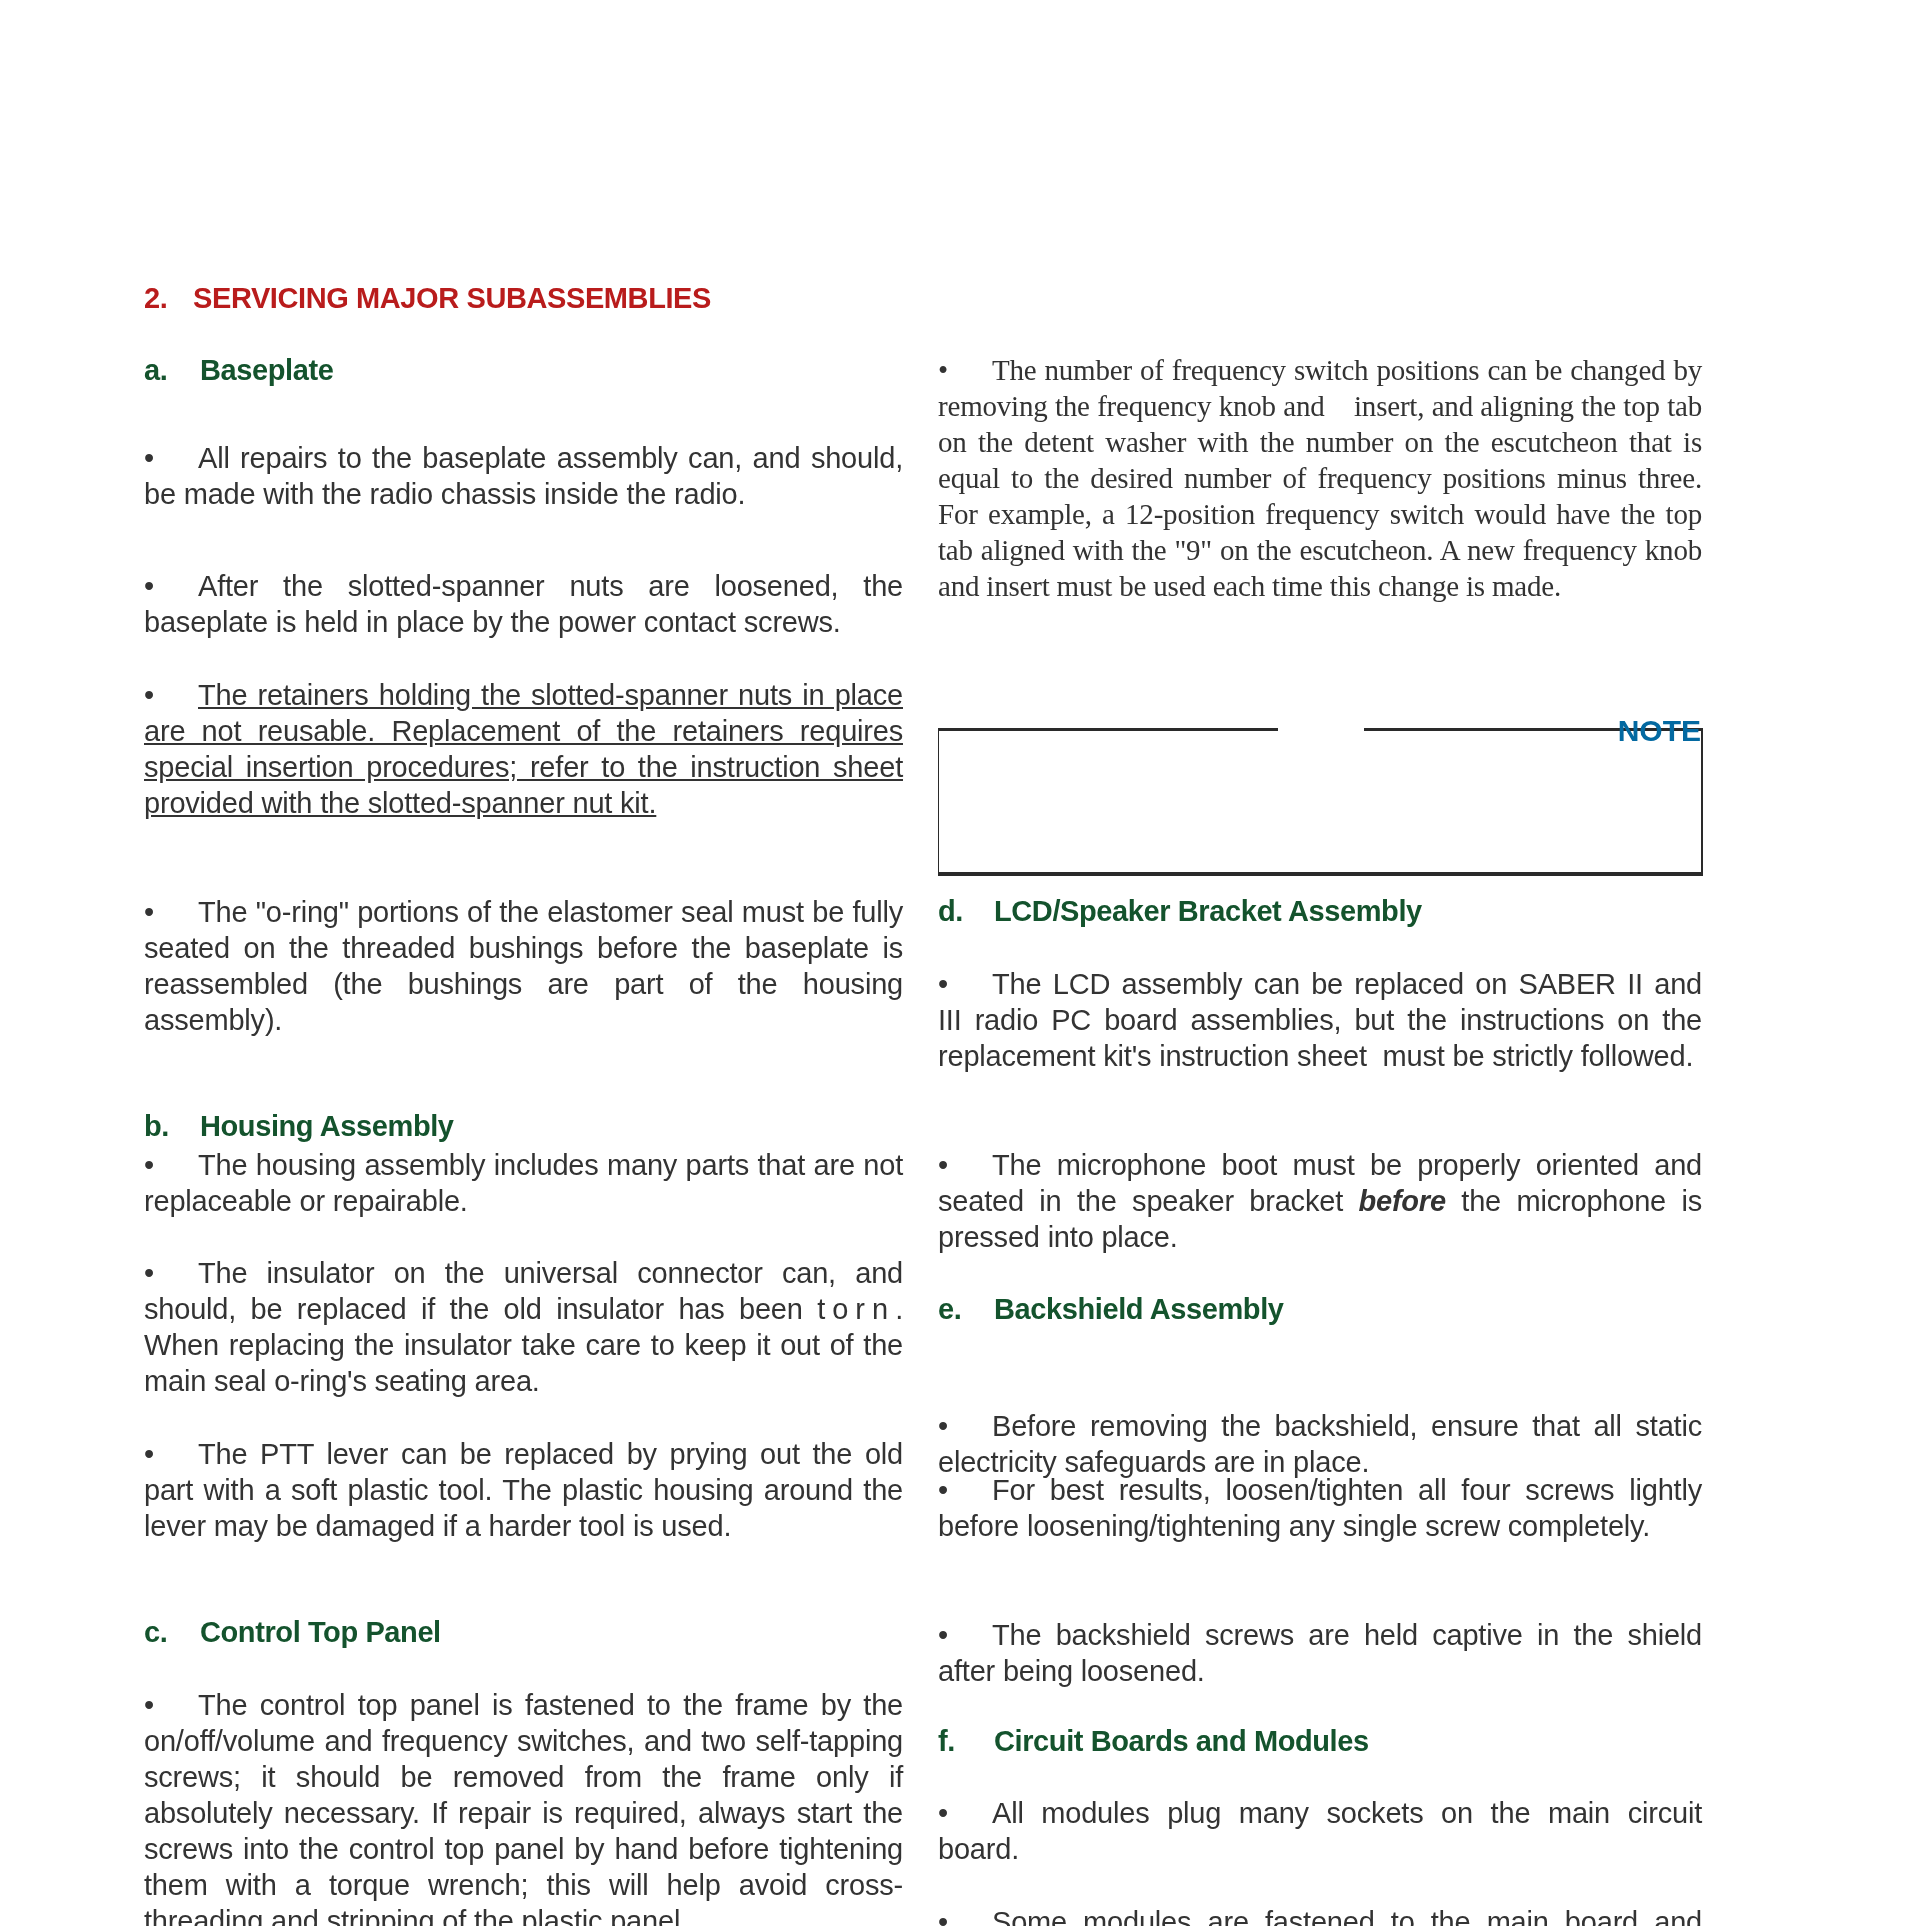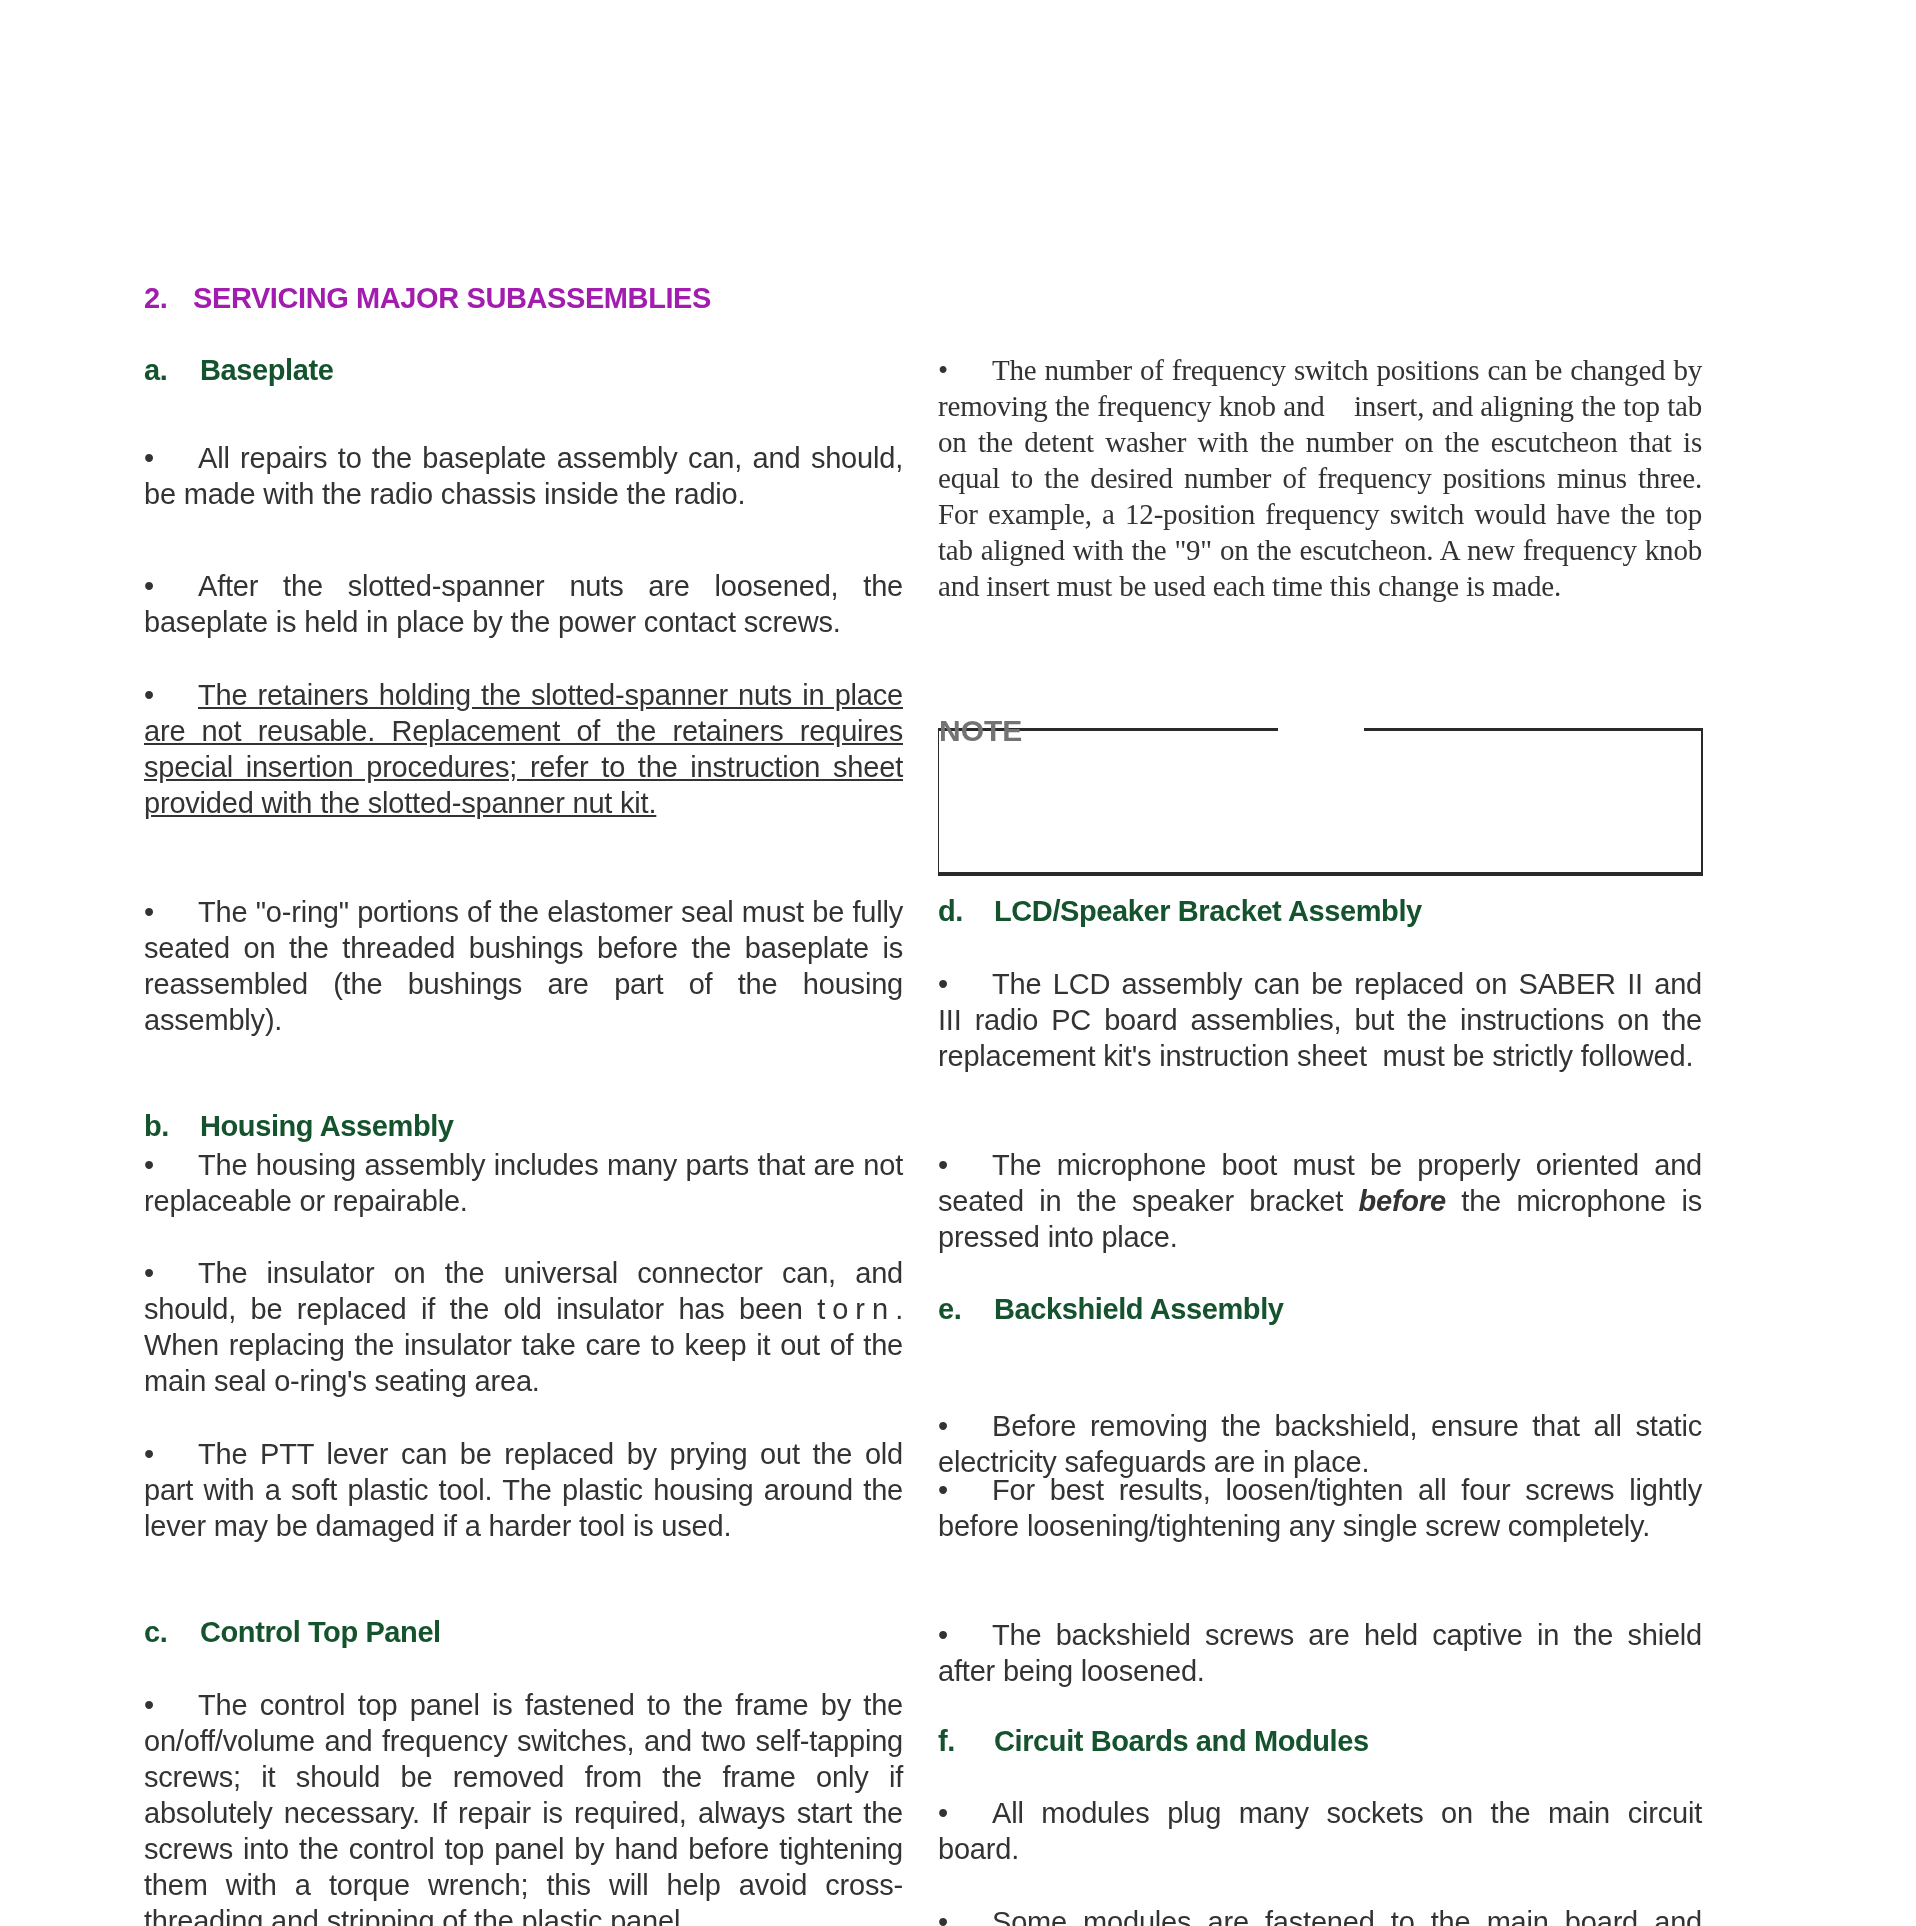--- a/index.html
+++ b/index.html
@@ -3,35 +3,35 @@
 <meta charset="utf-8">
 <style>
   html, body { margin: 0; padding: 0; background: #ffffff; }
   body { width: 1917px; height: 2542px; position: relative; overflow: hidden;
          font-family: "Liberation Sans", sans-serif; color: #2e2e2e; }
   .page { position: absolute; left: 0; top: 0; width: 1917px; height: 2542px; background: #fff; }
   .col { position: absolute; top: 0; }
   .col-left { left: 144px; width: 759px; }
   .col-right { left: 938px; width: 764px; }
   .blk { position: absolute; left: 0; width: 100%; }
-  .h1 { font-weight: bold; font-size: 29px; line-height: 36px; letter-spacing: -0.4px; color: #a21caf; }
+  .h1 { font-weight: bold; font-size: 29px; line-height: 36px; letter-spacing: -0.4px; color: #b91c1c; }
   .h1 .num { display: inline-block; width: 49px; }
   .h2 { font-weight: bold; font-size: 29px; line-height: 36px; letter-spacing: -0.4px; color: #14532d; }
   .h2 .num { display: inline-block; width: 56px; }
   .p { font-size: 29px; line-height: 36px; text-align: justify; letter-spacing: -0.2px; color: #333; }
   .bullet { display: inline-block; width: 54px; }
   .bi { font-weight: bold; font-style: italic; }
   .torn { letter-spacing: 7px; }
   .note { position: absolute; left: 938px; top: 728px; width: 765px; height: 148px;
           border-left: 1.9px solid #2a2a2a; border-right: 2.3px solid #2a2a2a;
           border-bottom: 4.6px solid #2a2a2a; box-sizing: border-box; }
   .note .topline-l { position: absolute; top: 0; left: 0; width: 339px; height: 3.1px; background: #2a2a2a; }
   .note .topline-r { position: absolute; top: 0; right: 0; width: 337px; height: 3.1px; background: #2a2a2a; }
-  .note .title { position: absolute; top: -15.4px; left: 0; width: 100%; text-align: left;
-                 font-weight: bold; font-size: 30px; line-height: 35px; color: #737373; }
+  .note .title { position: absolute; top: -15.4px; left: 0; width: 100%; text-align: right;
+                 font-weight: bold; font-size: 30px; line-height: 35px; color: #0369a1; }
   .note .body { position: absolute; top: 23px; left: 54px; width: 655px;
                 font-size: 29px; line-height: 36px; color: #333; letter-spacing: -0.2px; }
 </style>
 </head>
 <body>
 
 <div class="page">
 
   <div class="col col-left">
 

